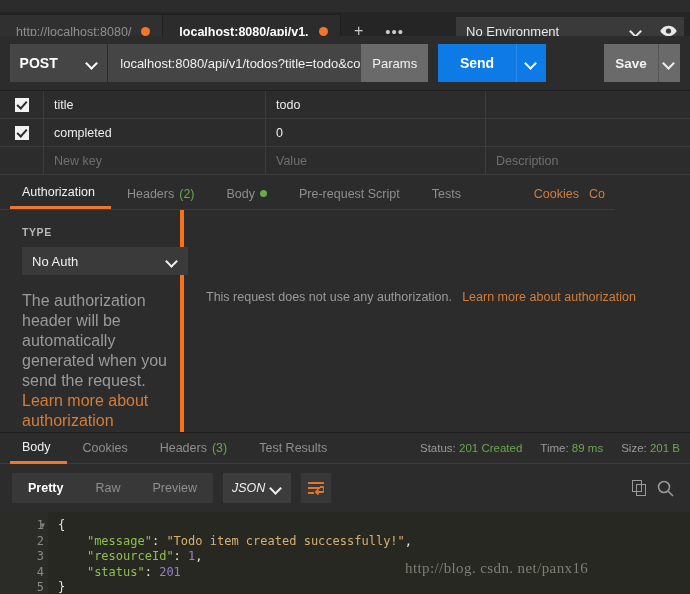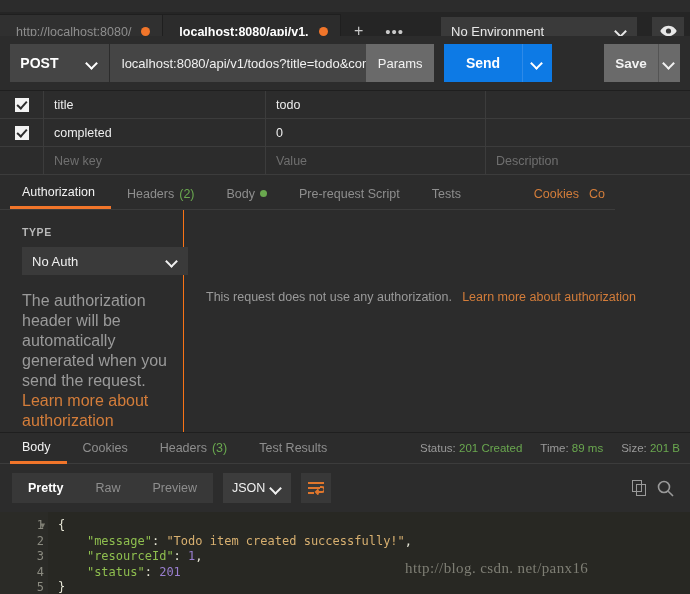--- a/index.html
+++ b/index.html
@@ -24,21 +24,21 @@
     font-size: 12.5px; color: #8e8e8e; white-space: nowrap;
   }
   .req-tab.active { background: #2c2c2c; color: #fff; font-weight: bold; }
   .dot { width: 9px; height: 9px; border-radius: 50%; background: #f1752a; flex: none; }
   .tab-btn {
     height: 34px; width: 36px; display: flex; align-items: center; justify-content: center;
     color: #c9c9c9; font-size: 16px; background: #252525;
   }
   .tab-btn.more { font-size: 15px; letter-spacing: 1px; }
   .tabstrip-spacer { flex: 1 1 auto; height: 34px; background: #252525; }
-  .env-wrap { display: flex; align-items: flex-end; gap: 15px; padding: 0 6px 3px 0; }
+  .env-wrap { display: flex; align-items: flex-end; gap: 0; padding: 0 6px 3px 0; }
   .env-select {
     width: 196px; height: 28px; background: #3a3a3a; color: #e8e8e8;
     font-size: 13px; display: flex; align-items: center; justify-content: space-between;
     padding: 0 10px;
   }
   .eye-btn {
     width: 32px; height: 28px; background: #3a3a3a;
     display: flex; align-items: center; justify-content: center;
   }
   .chev { display: inline-block; width: 11px; height: 11px; position: relative; }
@@ -71,21 +71,21 @@
   .send-btn {
     width: 78px; height: 38px; background: #0d7ae5; color: #fff;
     font-size: 14px; font-weight: bold; display: flex; align-items: center;
     justify-content: center;
   }
   .send-caret {
     width: 30px; height: 38px; background: #0d7ae5; color: #fff;
     display: flex; align-items: center; justify-content: center;
     border-left: 1px solid #2e8ae8;
   }
-  .save-group { display: flex; margin-left: 14px; padding-left: 38px; }
+  .save-group { display: flex; margin-left: 20px; padding-left: 38px; }
   .save-btn {
     width: 54px; height: 38px; background: #6a6a6a; color: #f2f2f2;
     font-size: 13.5px; font-weight: bold; display: flex; align-items: center;
     justify-content: center;
   }
   .save-caret {
     width: 22px; height: 38px; background: #6a6a6a; color: #f2f2f2;
     display: flex; align-items: center; justify-content: center;
     border-left: 1px solid #545454;
   }
@@ -125,21 +125,21 @@
   .cnt { color: #6aa84f; }
   .greendot { width: 7px; height: 7px; border-radius: 50%; background: #6aa84f; }
   .rt-spacer { flex: 1 1 auto; }
   .rlink { color: #d47d3a; font-size: 12.5px; padding-left: 10px; white-space: nowrap; }
 
   
   .authpanel {
     position: absolute; left: 0; top: 210px; width: 690px; height: 222px;
     background: #2c2c2c; display: flex;
   }
-  .auth-left { width: 184px; border-right: 1px solid #f97316; padding: 16px 36px 0 22px; }
+  .auth-left { width: 184px; border-right: 4px solid #f97316; padding: 16px 36px 0 22px; }
   .type-label { font-size: 10.5px; color: #b9b9b9; letter-spacing: 0.6px; font-weight: bold; }
   .auth-select {
     margin-top: 9px; width: 166px; height: 28px; background: #3a3a3a; color: #f0f0f0;
     font-size: 13px; display: flex; align-items: center; justify-content: space-between;
     padding: 0 10px;
   }
   .auth-help { margin-top: 16px; font-size: 16px; color: #9a9a9a; line-height: 20px; width: 160px; }
   .auth-help a { color: #d47d3a; text-decoration: none; }
   .auth-right { flex: 1 1 auto; display: flex; padding-top: 78px; }
   .auth-note { width: 270px; text-align: center; font-size: 12.5px; color: #9a9a9a; line-height: 19px; padding-left: 20px; }
@@ -158,20 +158,21 @@
     position: absolute; left: 0; top: 464px; width: 690px; height: 48px;
     background: #2c2c2c; display: flex; align-items: center; padding: 0 12px;
   }
   .seg { display: flex; background: #383838; height: 30px; align-items: center; }
   .seg div { padding: 0 16px; font-size: 12.5px; color: #8e8e8e; line-height: 30px; }
   .seg div.active { color: #fff; font-weight: bold; }
   .fmt-select {
     margin-left: 10px; width: 68px; height: 30px; background: #3c3c3c; color: #f0f0f0;
     font-size: 12.5px; display: flex; align-items: center; justify-content: space-between;
     padding: 0 9px;
+    font-style: italic;
   }
   .wrap-btn {
     margin-left: 10px; width: 30px; height: 30px; background: #383838;
     display: flex; align-items: center; justify-content: center;
   }
   .tb-spacer { flex: 1 1 auto; }
   .tb-icon { width: 26px; height: 26px; display: flex; align-items: center; justify-content: center; }
 
   
   .code {

